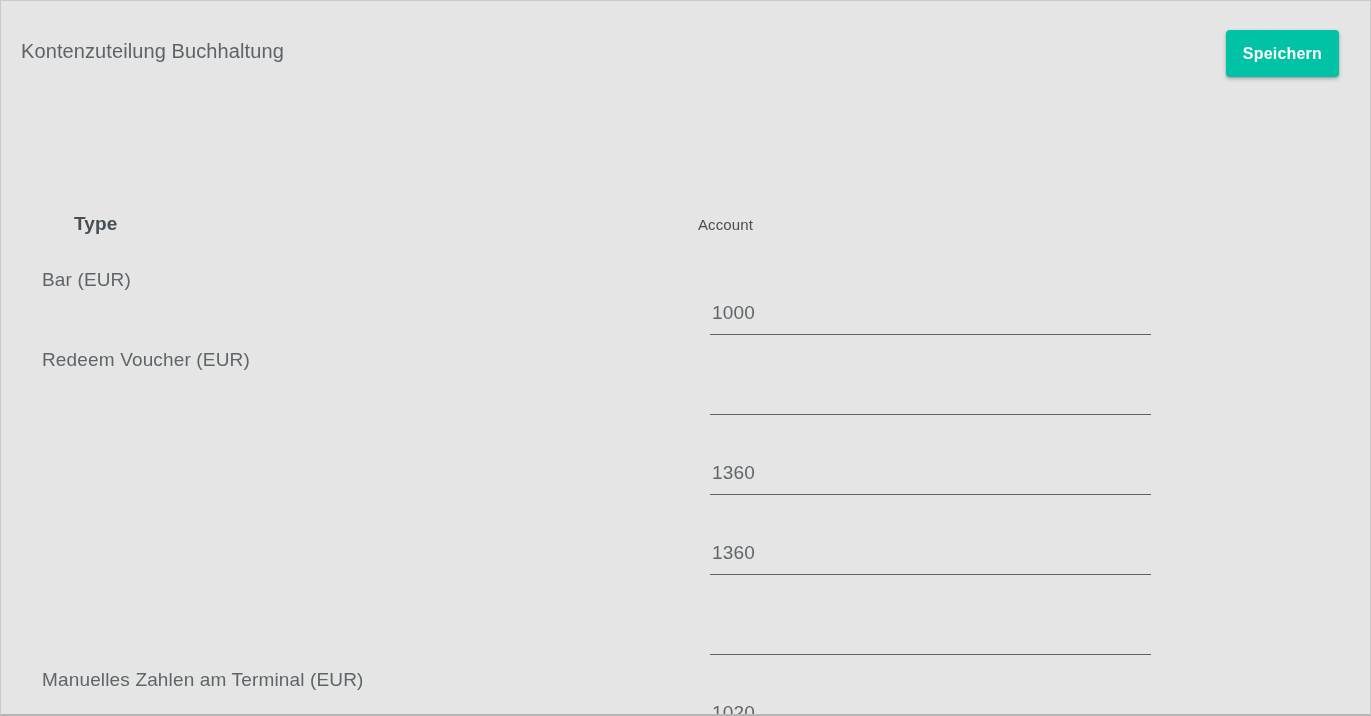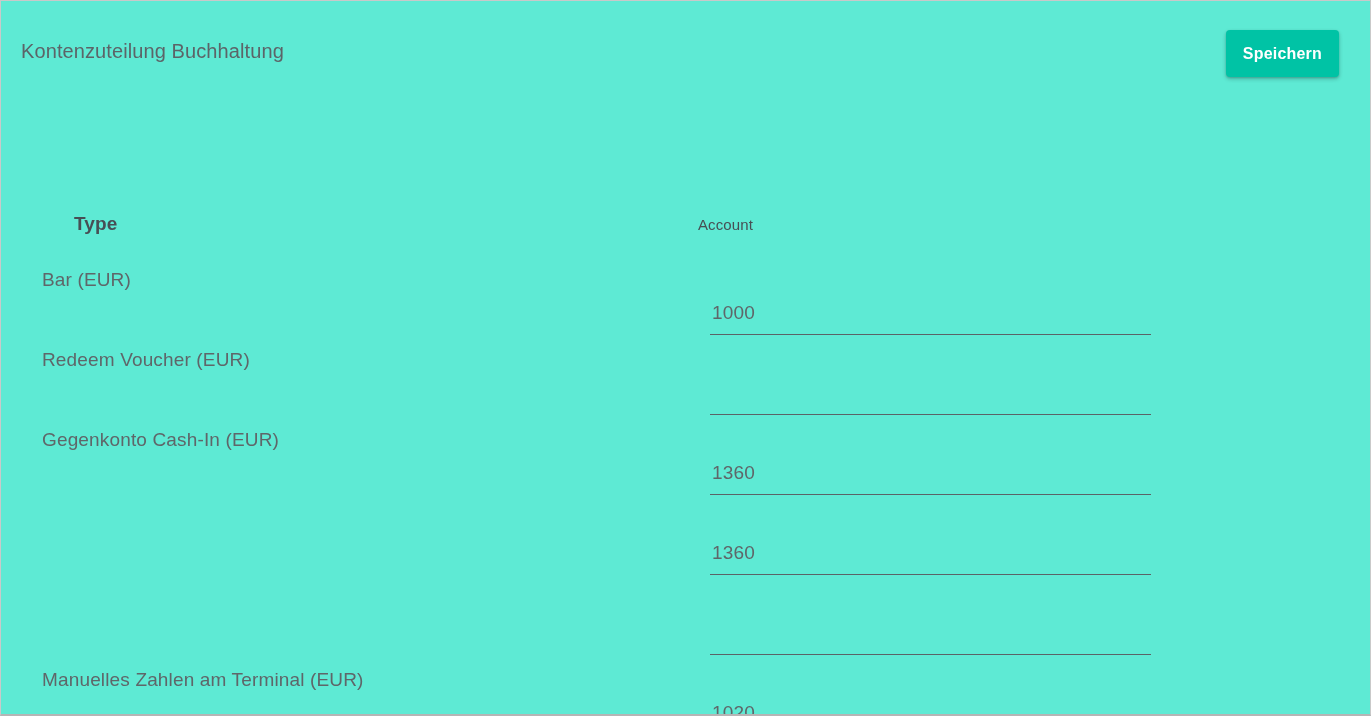--- a/index.html
+++ b/index.html
@@ -13,21 +13,21 @@
     font-family: "Liberation Sans", sans-serif;
     overflow: hidden;
   }
 
   
   .page-card {
     position: relative;
     box-sizing: border-box;
     width: 1371px;
     height: 716px;
-    background: #5eead4;
+    background: #e5e5e5;
     border-top: 1px solid #c9c9c9;
     border-left: 1px solid #c9c9c9;
     border-right: 1px solid #c9c9c9;
     border-bottom: 2px solid #b5b5b5;
     overflow: hidden;
   }
 
   
   .card-header {
     position: relative;
@@ -156,21 +156,20 @@
             <input type="text" class="field-input" value="1000" style="">
           </div>
         </div>
         <div class="alloc-row" style="top: 244px;">
           <div class="row-label">Redeem Voucher (EUR)</div>
           <div class="field-wrap">
             <input type="text" class="field-input" value="" style="">
           </div>
         </div>
         <div class="alloc-row" style="top: 324px;">
-          <div class="row-label">Gegenkonto Cash-In (EUR)</div>
           <div class="field-wrap">
             <input type="text" class="field-input" value="1360" style="">
           </div>
         </div>
         <div class="alloc-row" style="top: 404px;">
           <div class="field-wrap">
             <input type="text" class="field-input" value="1360" style="">
           </div>
         </div>
         <div class="alloc-row" style="top: 484px;">

